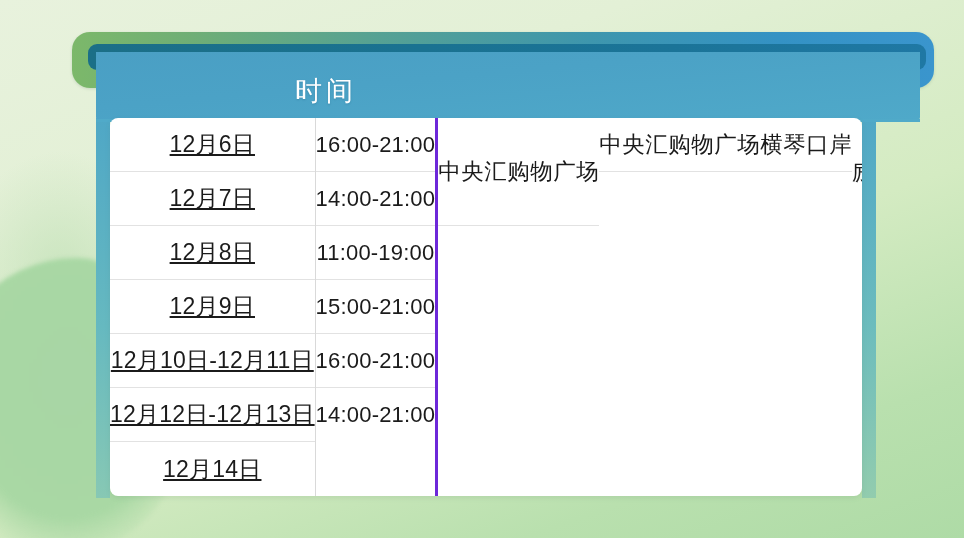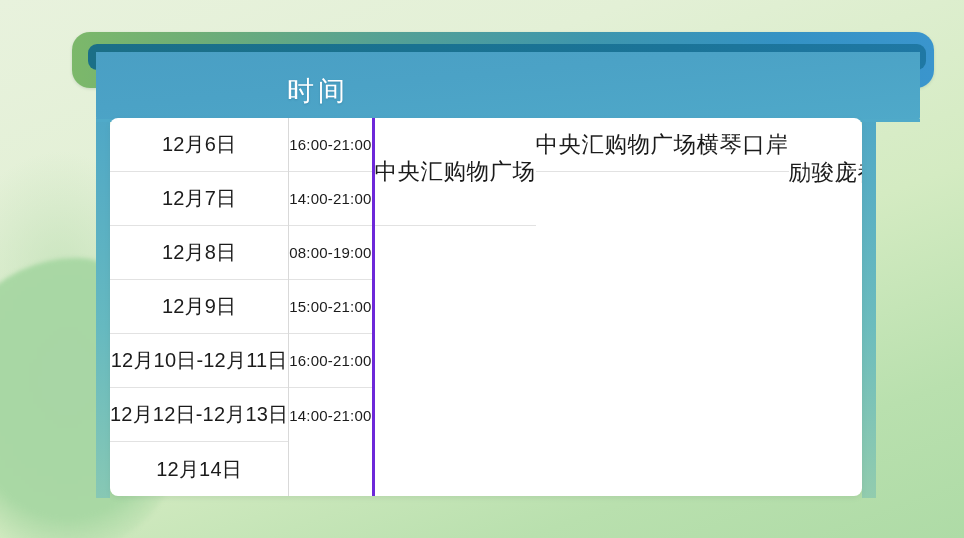--- a/index.html
+++ b/index.html
@@ -51,21 +51,21 @@
     left:96px; top:52px; width:824px; height:68px;
     background:linear-gradient(175deg,#4a9fc4 0%, #4ba2c6 40%, #4fa9c9 100%);
     border-bottom-left-radius:3px;
     border-bottom-right-radius:3px;
   }
   #header-panel::after{
     content:""; position:absolute; left:0; right:0; bottom:-2px; height:3px;
     background:#50aac9;
   }
   .header-cells{
-    position:absolute; left:0; top:0; width:100%; height:100%;
+    position:absolute; left:8px; top:0; width:100%; height:100%;
     display:flex; align-items:flex-end;
   }
   .hdr-time{
     width:calc(540px - 96px);
     text-align:center;
     color:#ffffff;
     font-size:27px;
     font-weight:400;
     letter-spacing:4px;
     padding-bottom:11px;
@@ -122,22 +122,22 @@
     height:54px;
     display:flex; align-items:center; justify-content:center;
     font-size:22px;
     color:#1b1b1b;
     border-bottom:1px solid #e2e2e2;
     letter-spacing:.2px;
     white-space:nowrap;
   }
   .cell:last-child{ border-bottom:none; }
 
-  .cell-date{ font-size:20px; }
-  .cell-time{ font-size:15px; }
+  .cell-date{ font-size:23px;text-decoration:underline; }
+  .cell-time{ font-size:22px; }
 
   .cell-place{
     display:flex; align-items:center; justify-content:center;
     font-size:22.5px;
     color:#1b1b1b;
     border-bottom:1px solid #e2e2e2;
     white-space:nowrap;
     letter-spacing:.5px;
   }
   .cell-place:last-child{ border-bottom:none; }
@@ -171,21 +171,21 @@
     <div class="cell cell-date">12月8日</div>
     <div class="cell cell-date">12月9日</div>
     <div class="cell cell-date">12月10日-12月11日</div>
     <div class="cell cell-date">12月12日-12月13日</div>
     <div class="cell cell-date">12月14日</div>
   </div>
 
   <div class="col-time">
     <div class="cell cell-time">16:00-21:00</div>
     <div class="cell cell-time">14:00-21:00</div>
-    <div class="cell cell-time">08:00-19:00</div>
+    <div class="cell cell-time">11:00-19:00</div>
     <div class="cell cell-time">15:00-21:00</div>
     <div class="cell cell-time">16:00-21:00</div>
     <div class="cell cell-time">14:00-21:00</div>
   </div>
 
   <div class="col-place">
     <div class="cell-place span2">中央汇购物广场</div>
     <div class="cell-place span1">中央汇购物广场</div>
     <div class="cell-place span1">横琴口岸</div>
     <div class="cell-place span2">励骏庞都广场</div>

